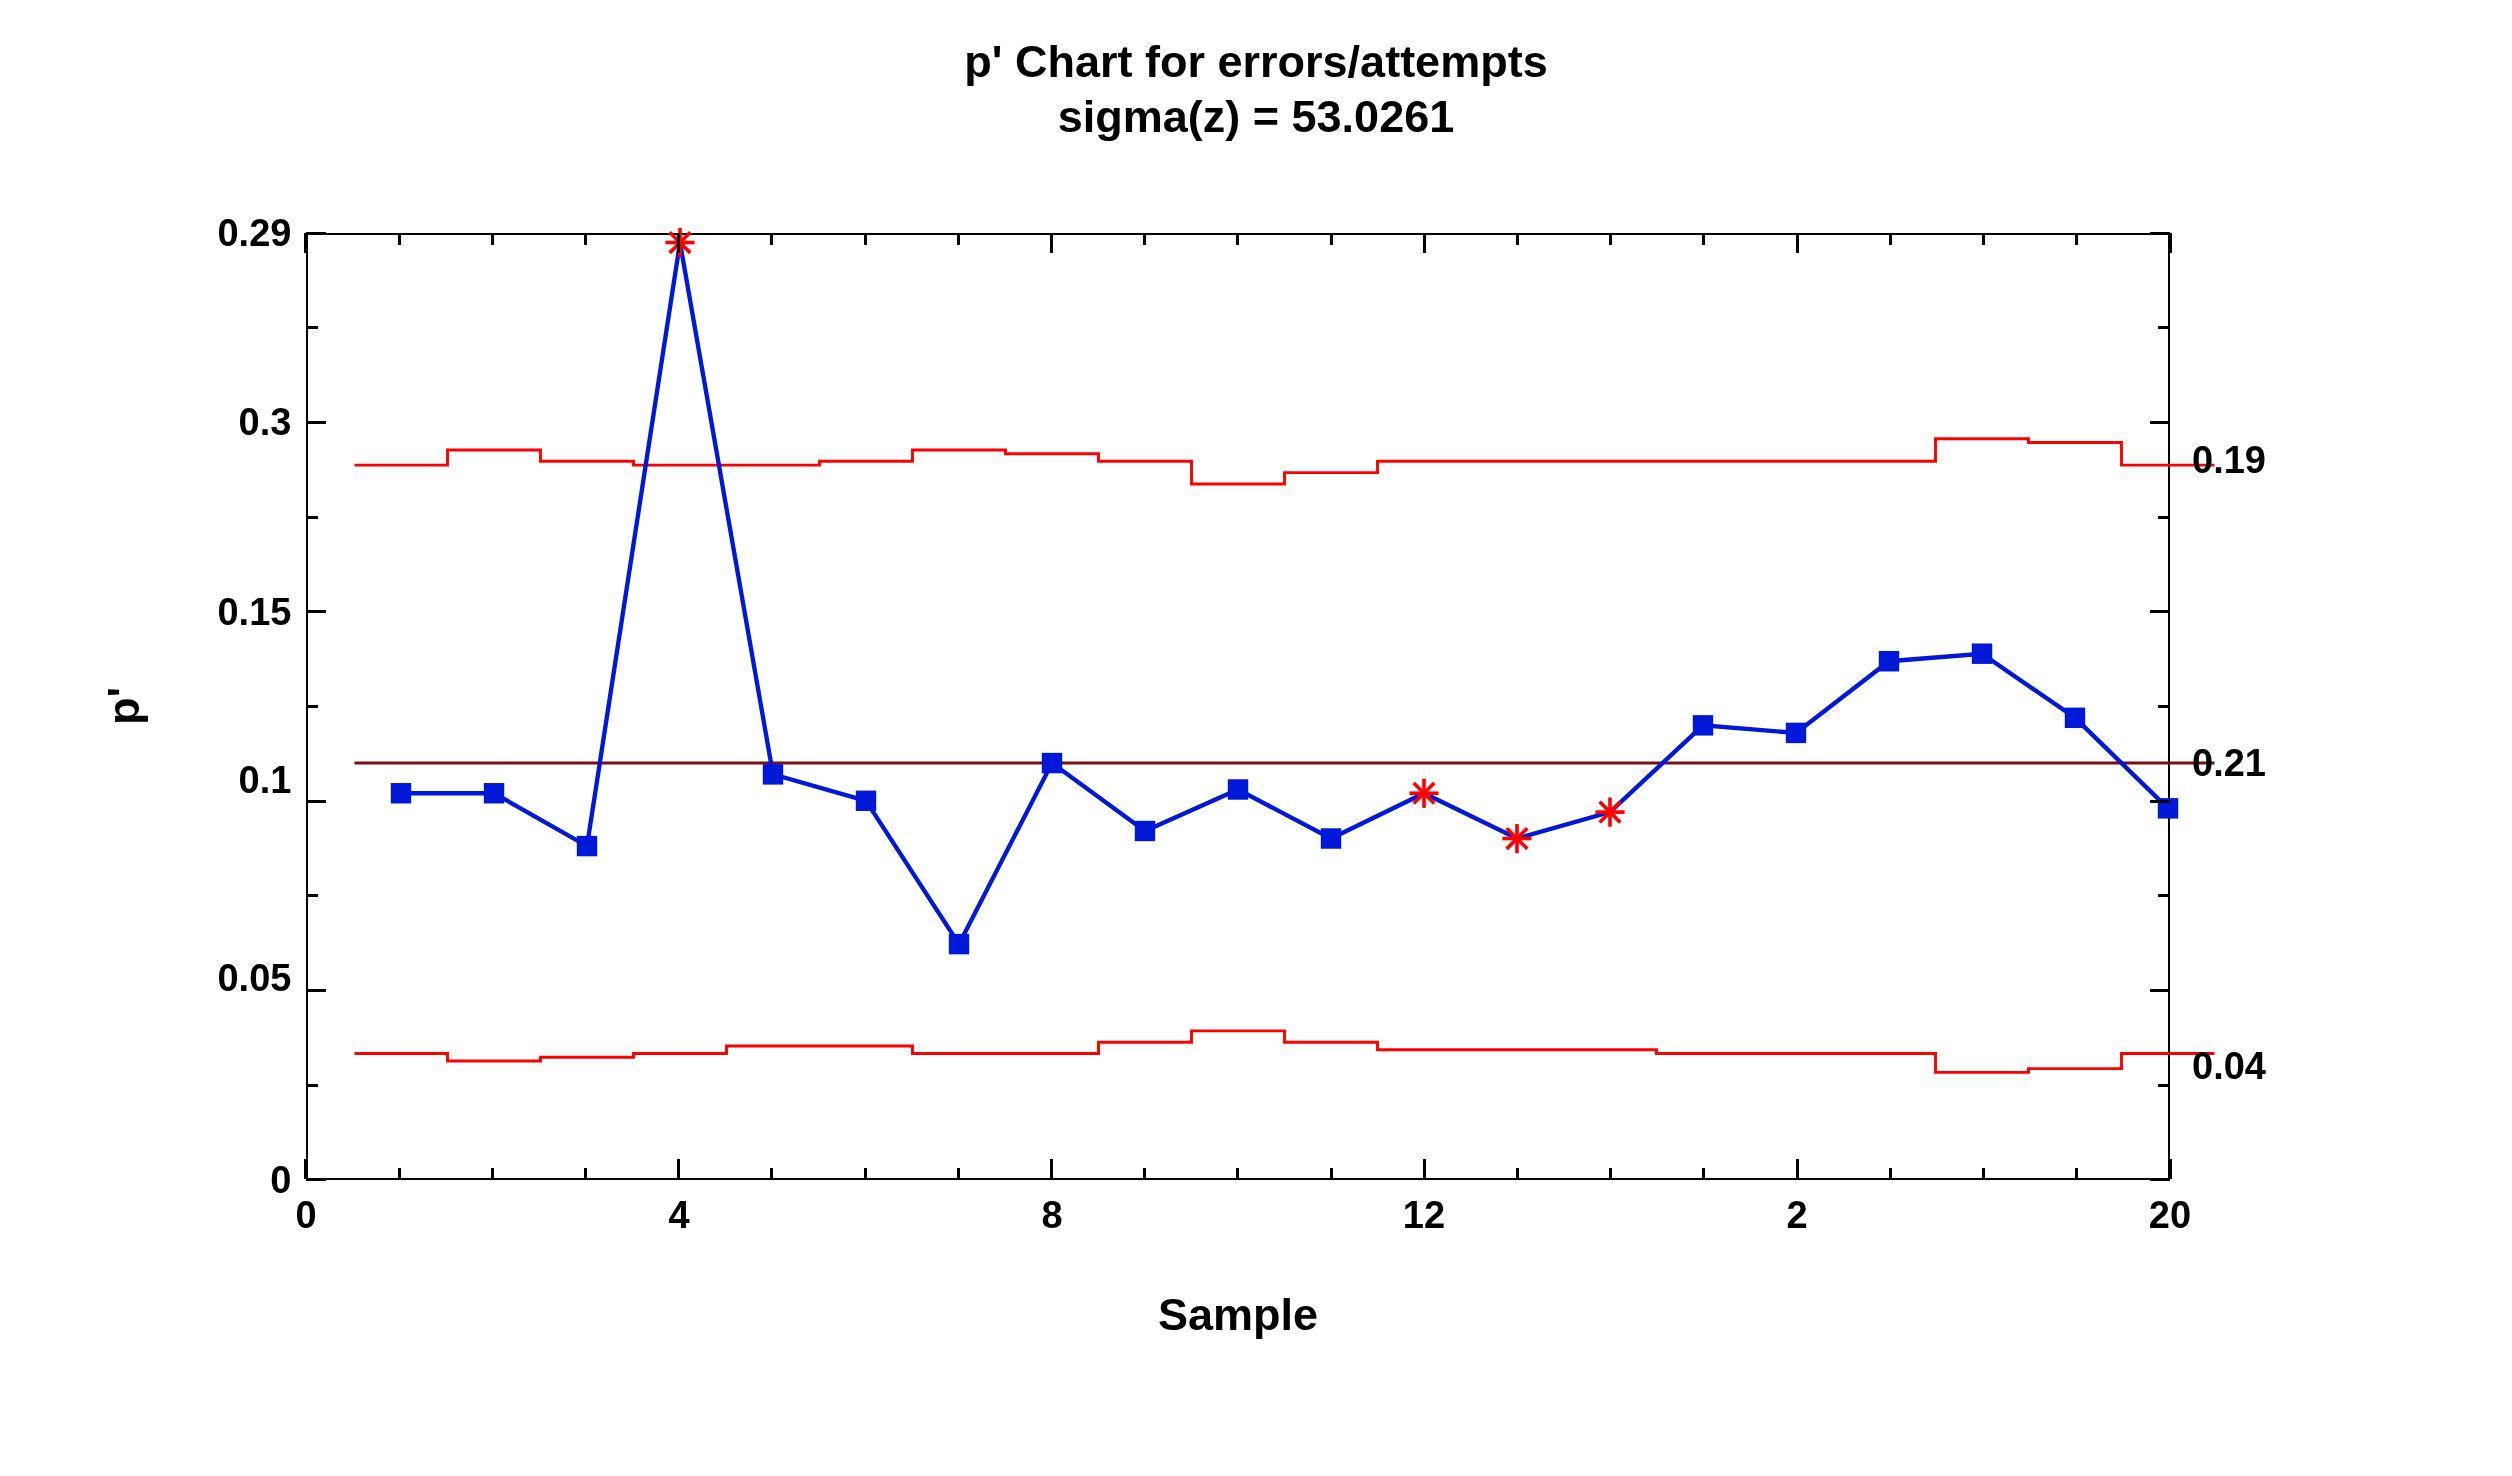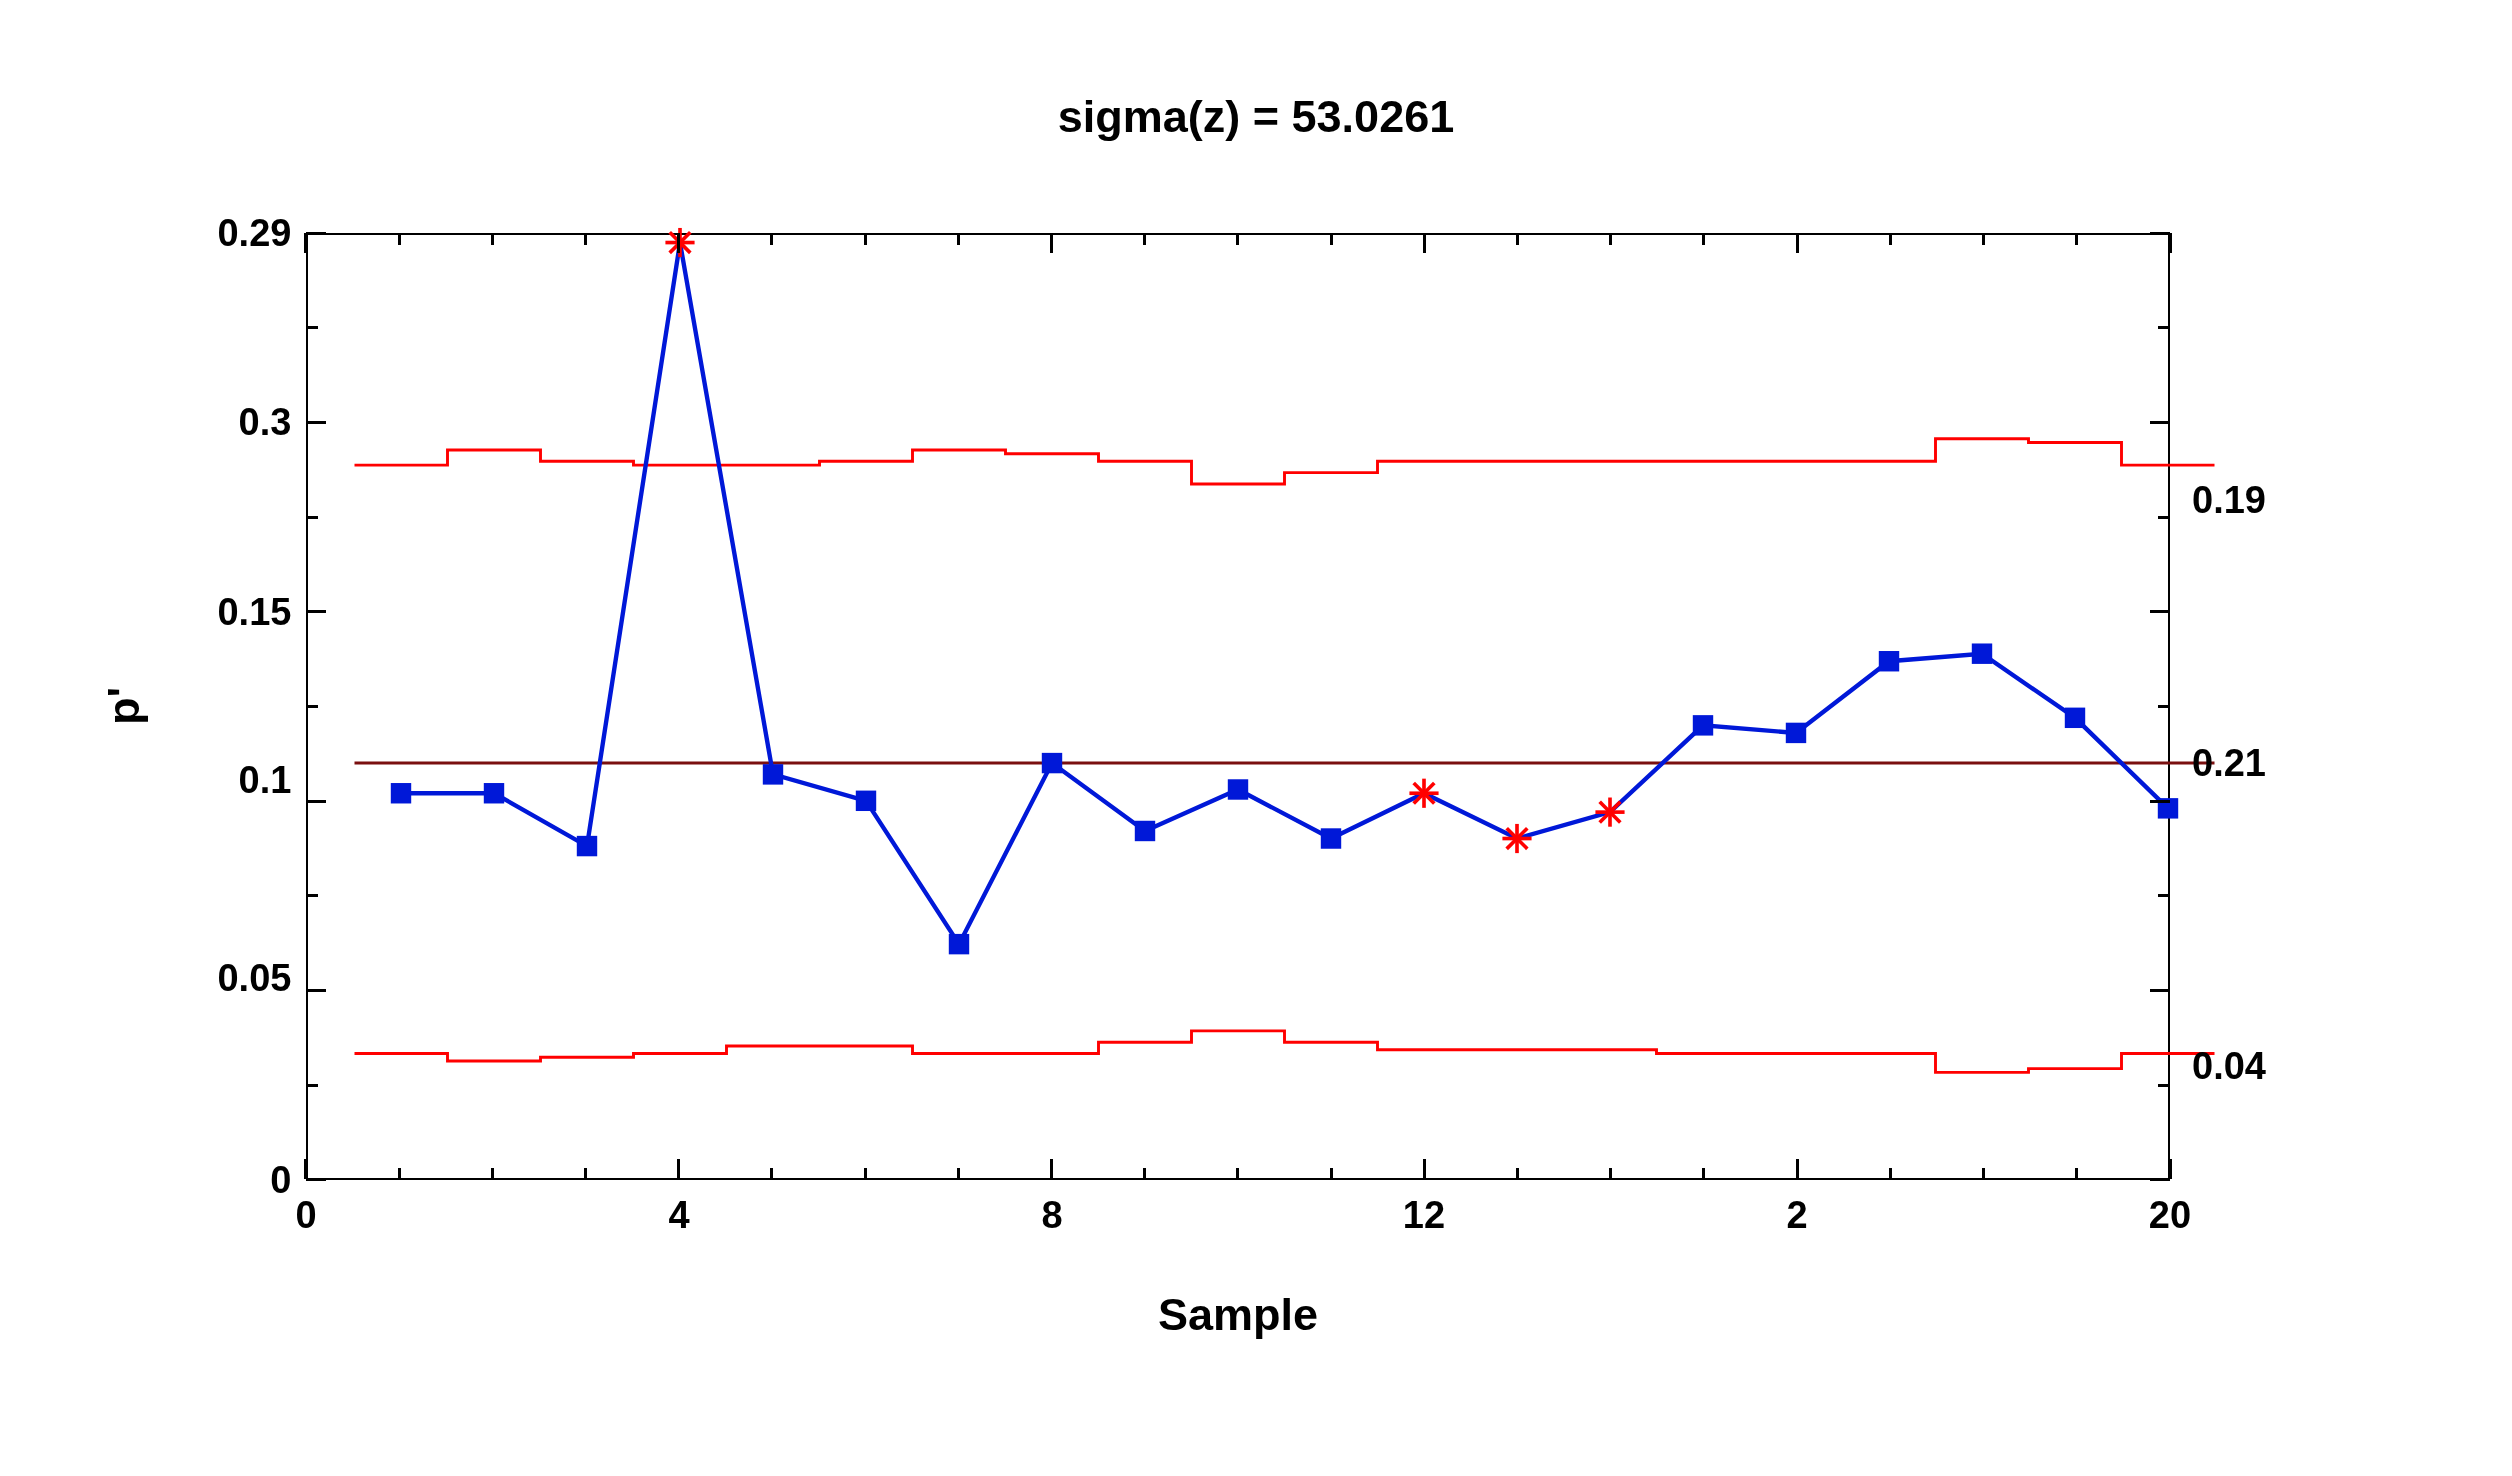--- a/index.html
+++ b/index.html
@@ -95,20 +95,21 @@
   .tick-major {
     position: absolute;
     background: #000;
   }
 </style>
 </head>
 <body>
 
 <div class="chart-wrap">
 
+  <div class="title-block title-line1">p' Chart for errors/attempts</div>
   <div class="title-block title-line2">sigma(z) = 53.0261</div>
 
   <div class="y-label">p'</div>
   <div class="x-label">Sample</div>
 
   <div class="plot-area">
     <svg class="plot-svg" id="plot-svg" viewBox="0 0 2552 1292" preserveAspectRatio="none">
         <path d="M63.80 315.25 L191.40 315.25 L191.40 294.58 L319.00 294.58 L319.00 310.08 L446.60 310.08 L446.60 315.25 L574.20 315.25 L574.20 315.25 L701.80 315.25 L701.80 310.08 L829.40 310.08 L829.40 294.58 L957.00 294.58 L957.00 299.74 L1084.60 299.74 L1084.60 310.08 L1212.20 310.08 L1212.20 341.09 L1339.80 341.09 L1339.80 325.58 L1467.40 325.58 L1467.40 310.08 L1595.00 310.08 L1595.00 310.08 L1722.60 310.08 L1722.60 310.08 L1850.20 310.08 L1850.20 310.08 L1977.80 310.08 L1977.80 310.08 L2105.40 310.08 L2105.40 310.08 L2233.00 310.08 L2233.00 279.07 L2360.60 279.07 L2360.60 284.24 L2488.20 284.24 L2488.20 315.25 L2615.80 315.25 " stroke="#ff0000" stroke-width="4" fill="none"></path>
         <path d="M63.80 1121.46 L191.40 1121.46 L191.40 1131.79 L319.00 1131.79 L319.00 1126.62 L446.60 1126.62 L446.60 1121.46 L574.20 1121.46 L574.20 1111.12 L701.80 1111.12 L701.80 1111.12 L829.40 1111.12 L829.40 1121.46 L957.00 1121.46 L957.00 1121.46 L1084.60 1121.46 L1084.60 1105.95 L1212.20 1105.95 L1212.20 1090.45 L1339.80 1090.45 L1339.80 1105.95 L1467.40 1105.95 L1467.40 1116.29 L1595.00 1116.29 L1595.00 1116.29 L1722.60 1116.29 L1722.60 1116.29 L1850.20 1116.29 L1850.20 1121.46 L1977.80 1121.46 L1977.80 1121.46 L2105.40 1121.46 L2105.40 1121.46 L2233.00 1121.46 L2233.00 1147.30 L2360.60 1147.30 L2360.60 1142.13 L2488.20 1142.13 L2488.20 1121.46 L2615.80 1121.46 " stroke="#ff0000" stroke-width="4" fill="none"></path>
         <path d="M63.800000000000004 723.52 L2615.7999999999997 723.52" stroke="#7a0f0f" stroke-width="4" fill="none"></path>
@@ -227,17 +228,17 @@
     <div class="tick-major" style="left: 1609px; top: 1168px; width: 2.9px; height: 11.7px;"></div>
     <div class="tick-major" style="left: 1609px; top: 233px; width: 2.9px; height: 11.7px;"></div>
     <div class="tick-major" style="left: 1702px; top: 1168px; width: 2.9px; height: 11.7px;"></div>
     <div class="tick-major" style="left: 1702px; top: 233px; width: 2.9px; height: 11.7px;"></div>
     <div class="tick-major" style="left: 1889px; top: 1168px; width: 2.9px; height: 11.7px;"></div>
     <div class="tick-major" style="left: 1889px; top: 233px; width: 2.9px; height: 11.7px;"></div>
     <div class="tick-major" style="left: 1982px; top: 1168px; width: 2.9px; height: 11.7px;"></div>
     <div class="tick-major" style="left: 1982px; top: 233px; width: 2.9px; height: 11.7px;"></div>
     <div class="tick-major" style="left: 2075px; top: 1168px; width: 2.9px; height: 11.7px;"></div>
     <div class="tick-major" style="left: 2075px; top: 233px; width: 2.9px; height: 11.7px;"></div>
-    <div class="right-label" style="top: 460px; margin-top: 40px;">0.19</div>
+    <div class="right-label" style="top: 460px;">0.19</div>
     <div class="right-label" style="top: 763px;">0.21</div>
     <div class="right-label" style="top: 1066px;">0.04</div>
   </div>
 
 
 </body></html>

